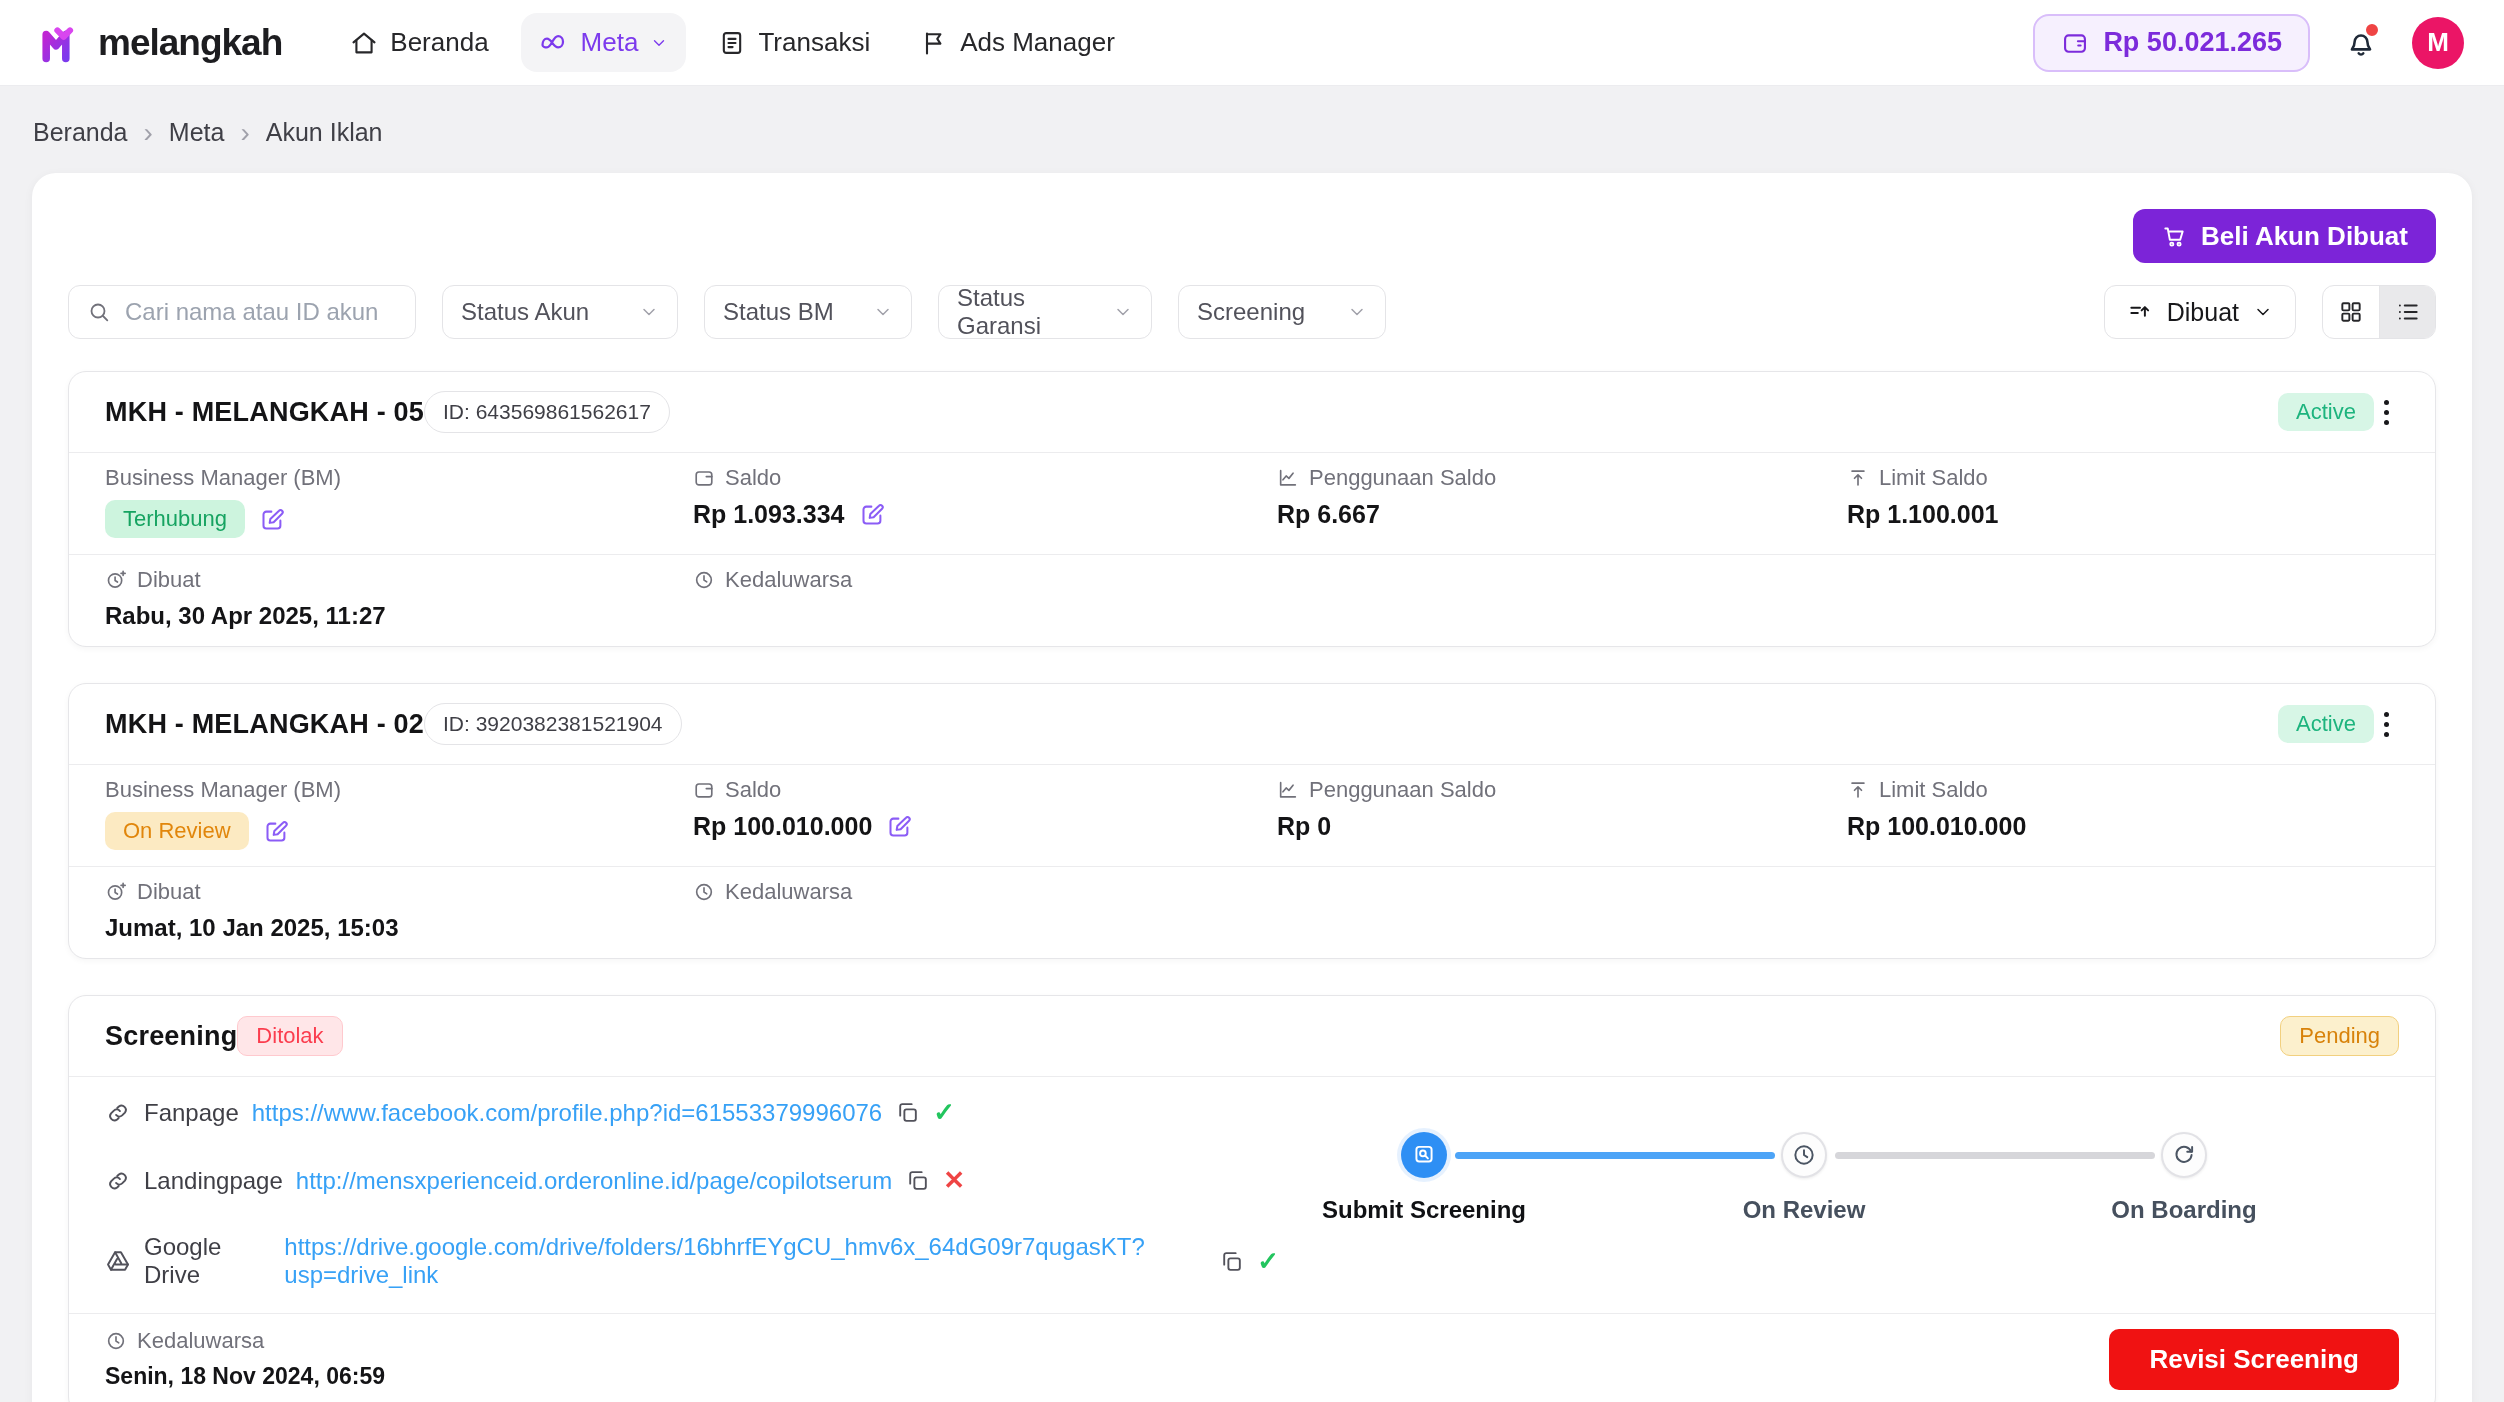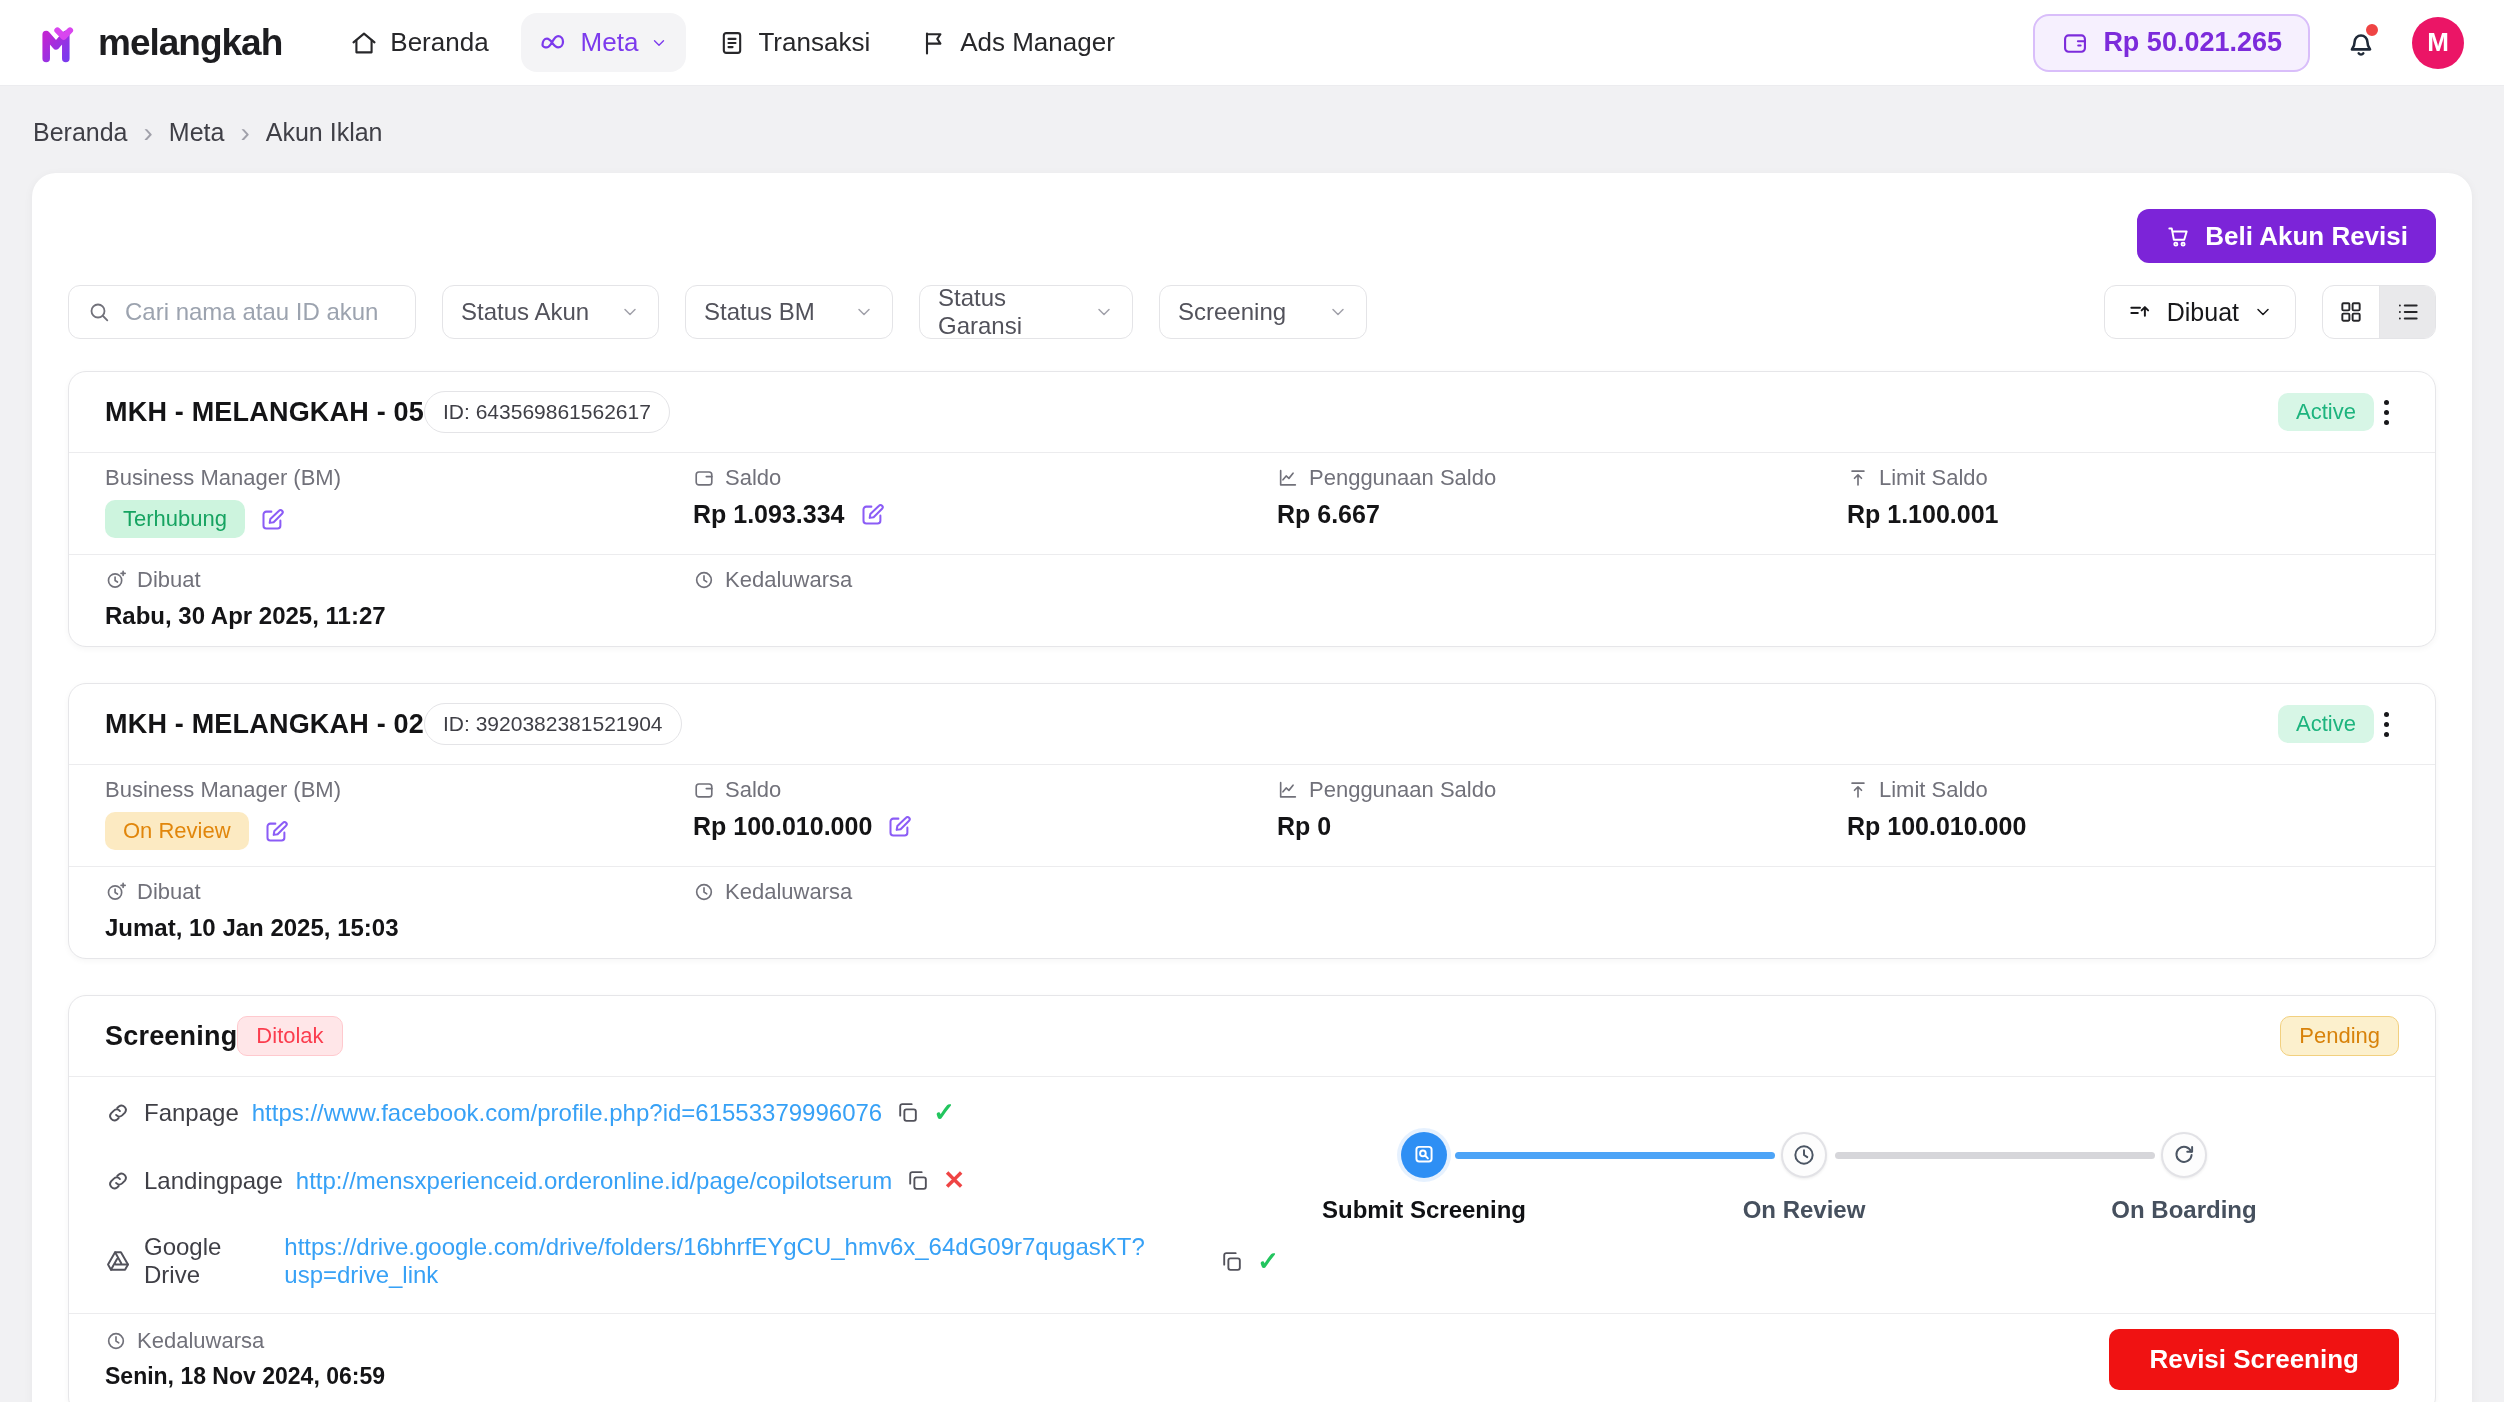--- a/index.html
+++ b/index.html
@@ -71,21 +71,21 @@
   .search-box input {
     border:none; outline:none; width:100%; font-family:inherit;
     font-size:24px; color:#3f3f46; background:transparent;
   }
   .search-box input::placeholder { color:#9ca3af; }
   .select {
     display:flex; align-items:center; justify-content:space-between; gap:14px;
     height:54px; padding:0 18px; border:1.5px solid #e4e4e7; border-radius:12px;
     font-size:24px; color:#52525b; cursor:pointer; background:#fff;
   }
-  .sel-akun{width:217px}.sel-bm{width:208px}.sel-garansi{width:214px}.sel-screening{width:208px}
+  .sel-akun{width:236px}.sel-bm{width:208px}.sel-garansi{width:214px}.sel-screening{width:208px}
   .select .chev { color:#a1a1aa; }
   .filter-spacer { flex:1; }
   .sort-btn {
     display:flex; align-items:center; gap:14px; height:54px; padding:0 22px;
     border:1.5px solid #e4e4e7; border-radius:12px; background:#fff;
     font-family:inherit; font-size:25px; font-weight:500; color:#18181b; cursor:pointer;
   }
   .view-toggle {
     display:flex; height:54px; border:1.5px solid #e4e4e7; border-radius:12px; overflow:hidden; background:#fff;
   }
@@ -255,21 +255,21 @@
 
   <div class="top-row">
     <button class="buy-btn">
       <span>
           <svg class="ic" width="26" height="26" viewBox="0 0 24 24" stroke-width="2">
             <path d="M4 5h2.2l2 10.5h9.5L20 7.8H7"></path>
             <circle cx="10" cy="19.5" r="1.4"></circle>
             <circle cx="16.7" cy="19.5" r="1.4"></circle>
           </svg>
         </span>
-      <span>Beli Akun Revisi</span>
+      <span>Beli Akun Dibuat</span>
     </button>
   </div>
 
   <div class="filter-row">
     <div class="search-box">
       <span>
           <svg class="ic" width="24" height="24" viewBox="0 0 24 24" stroke-width="2">
             <circle cx="11" cy="11" r="6.5"></circle>
             <path d="m16 16 4.3 4.3"></path>
           </svg>

